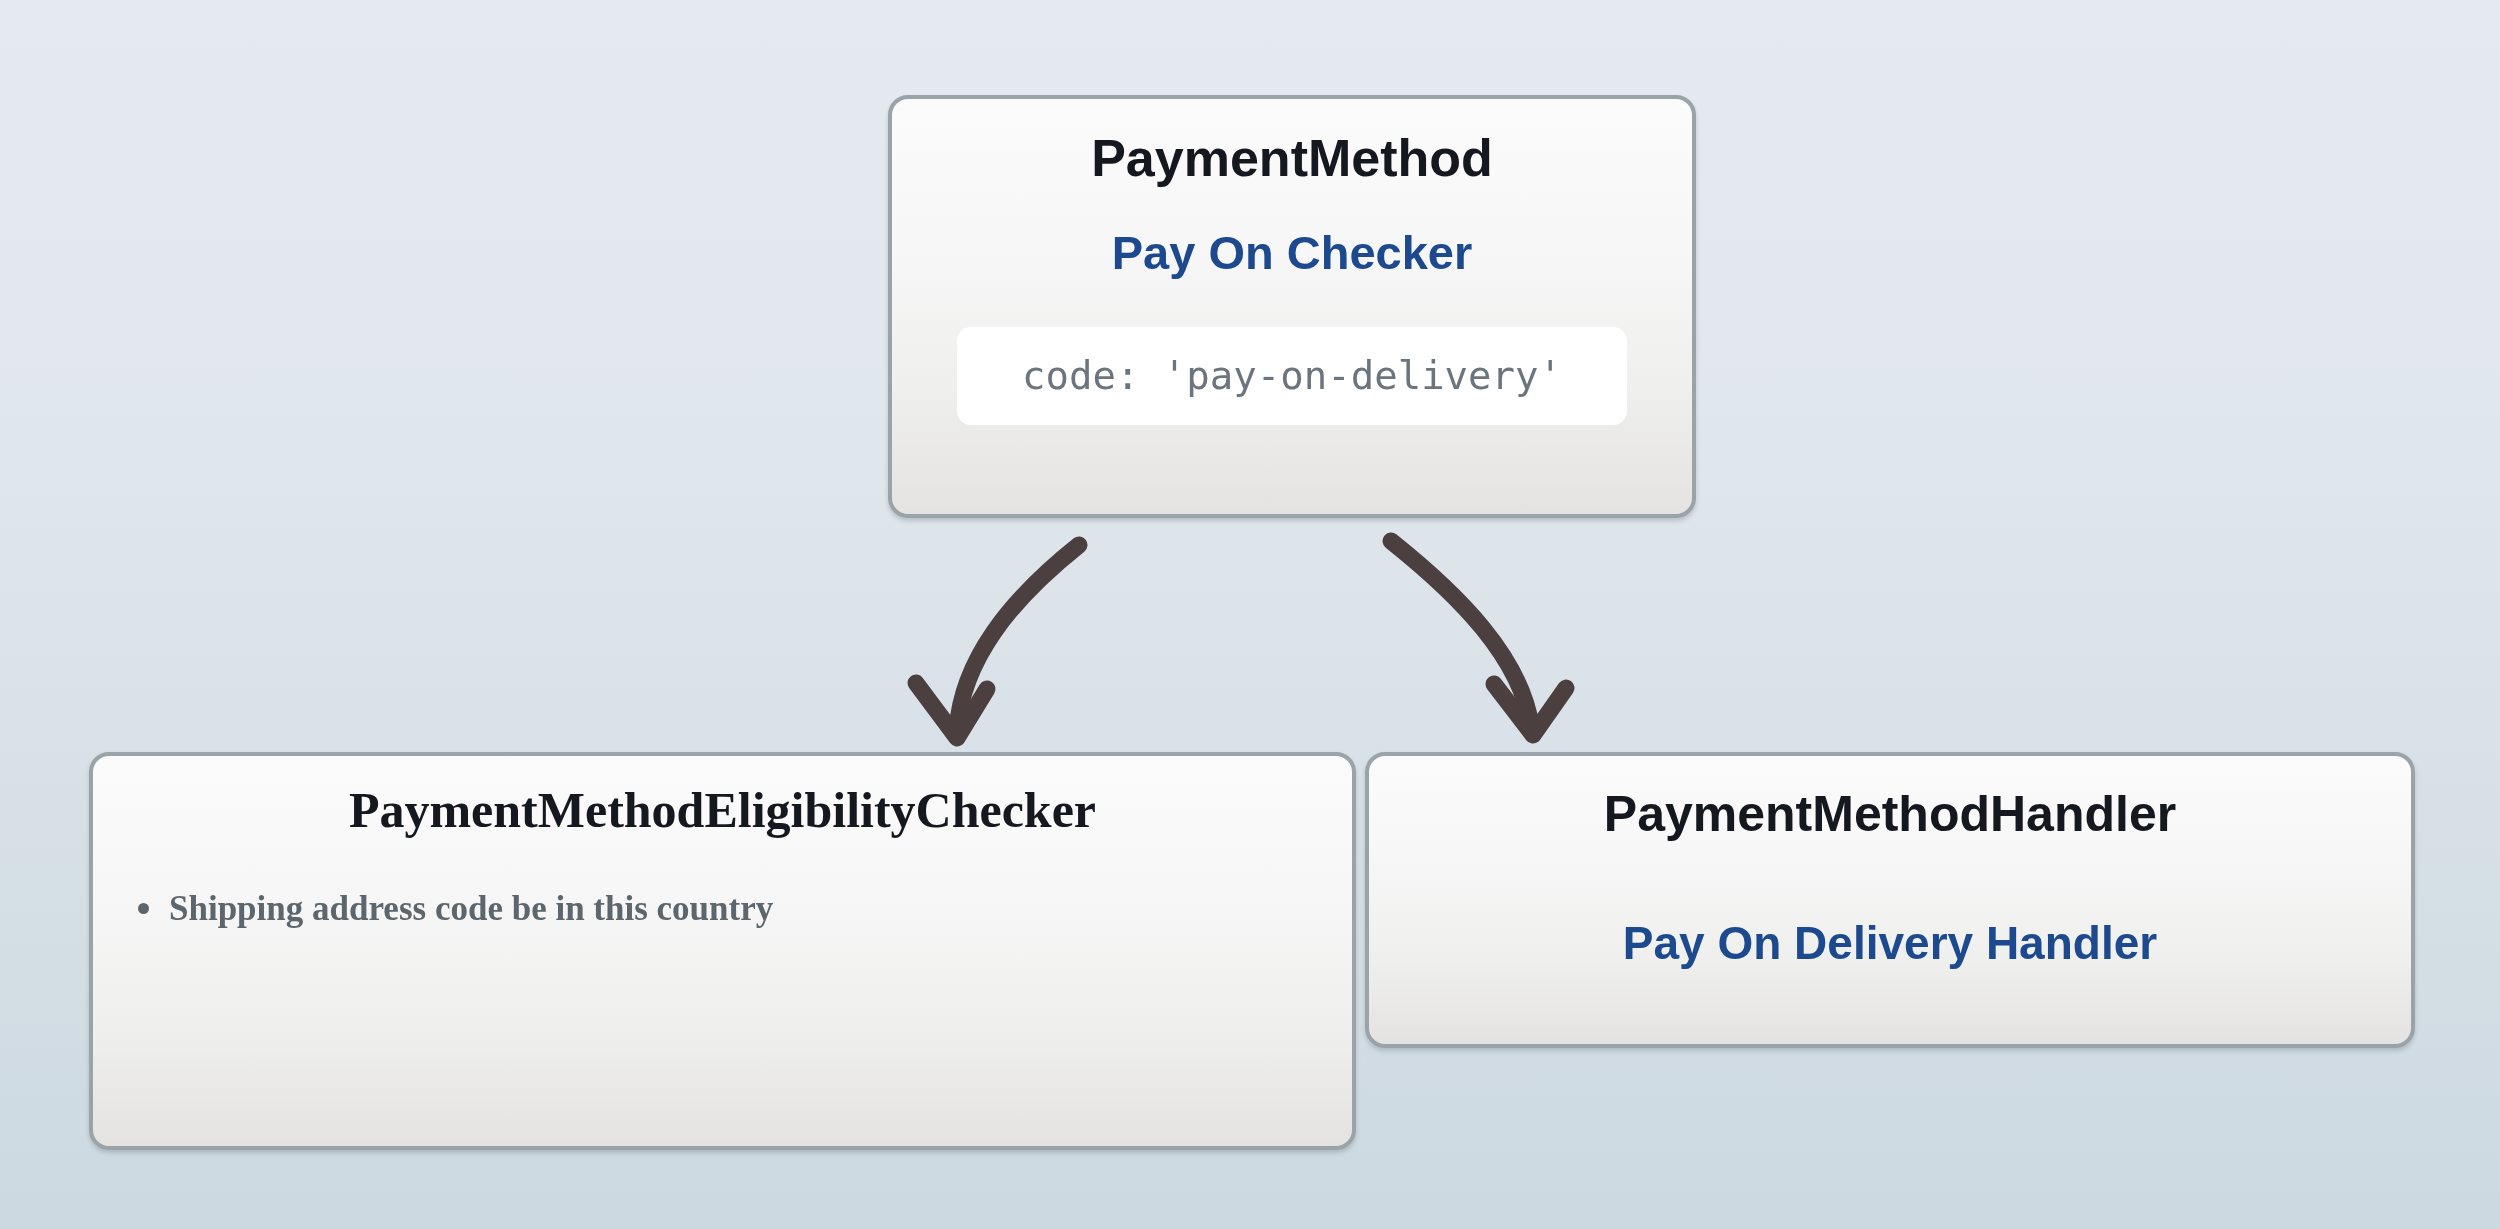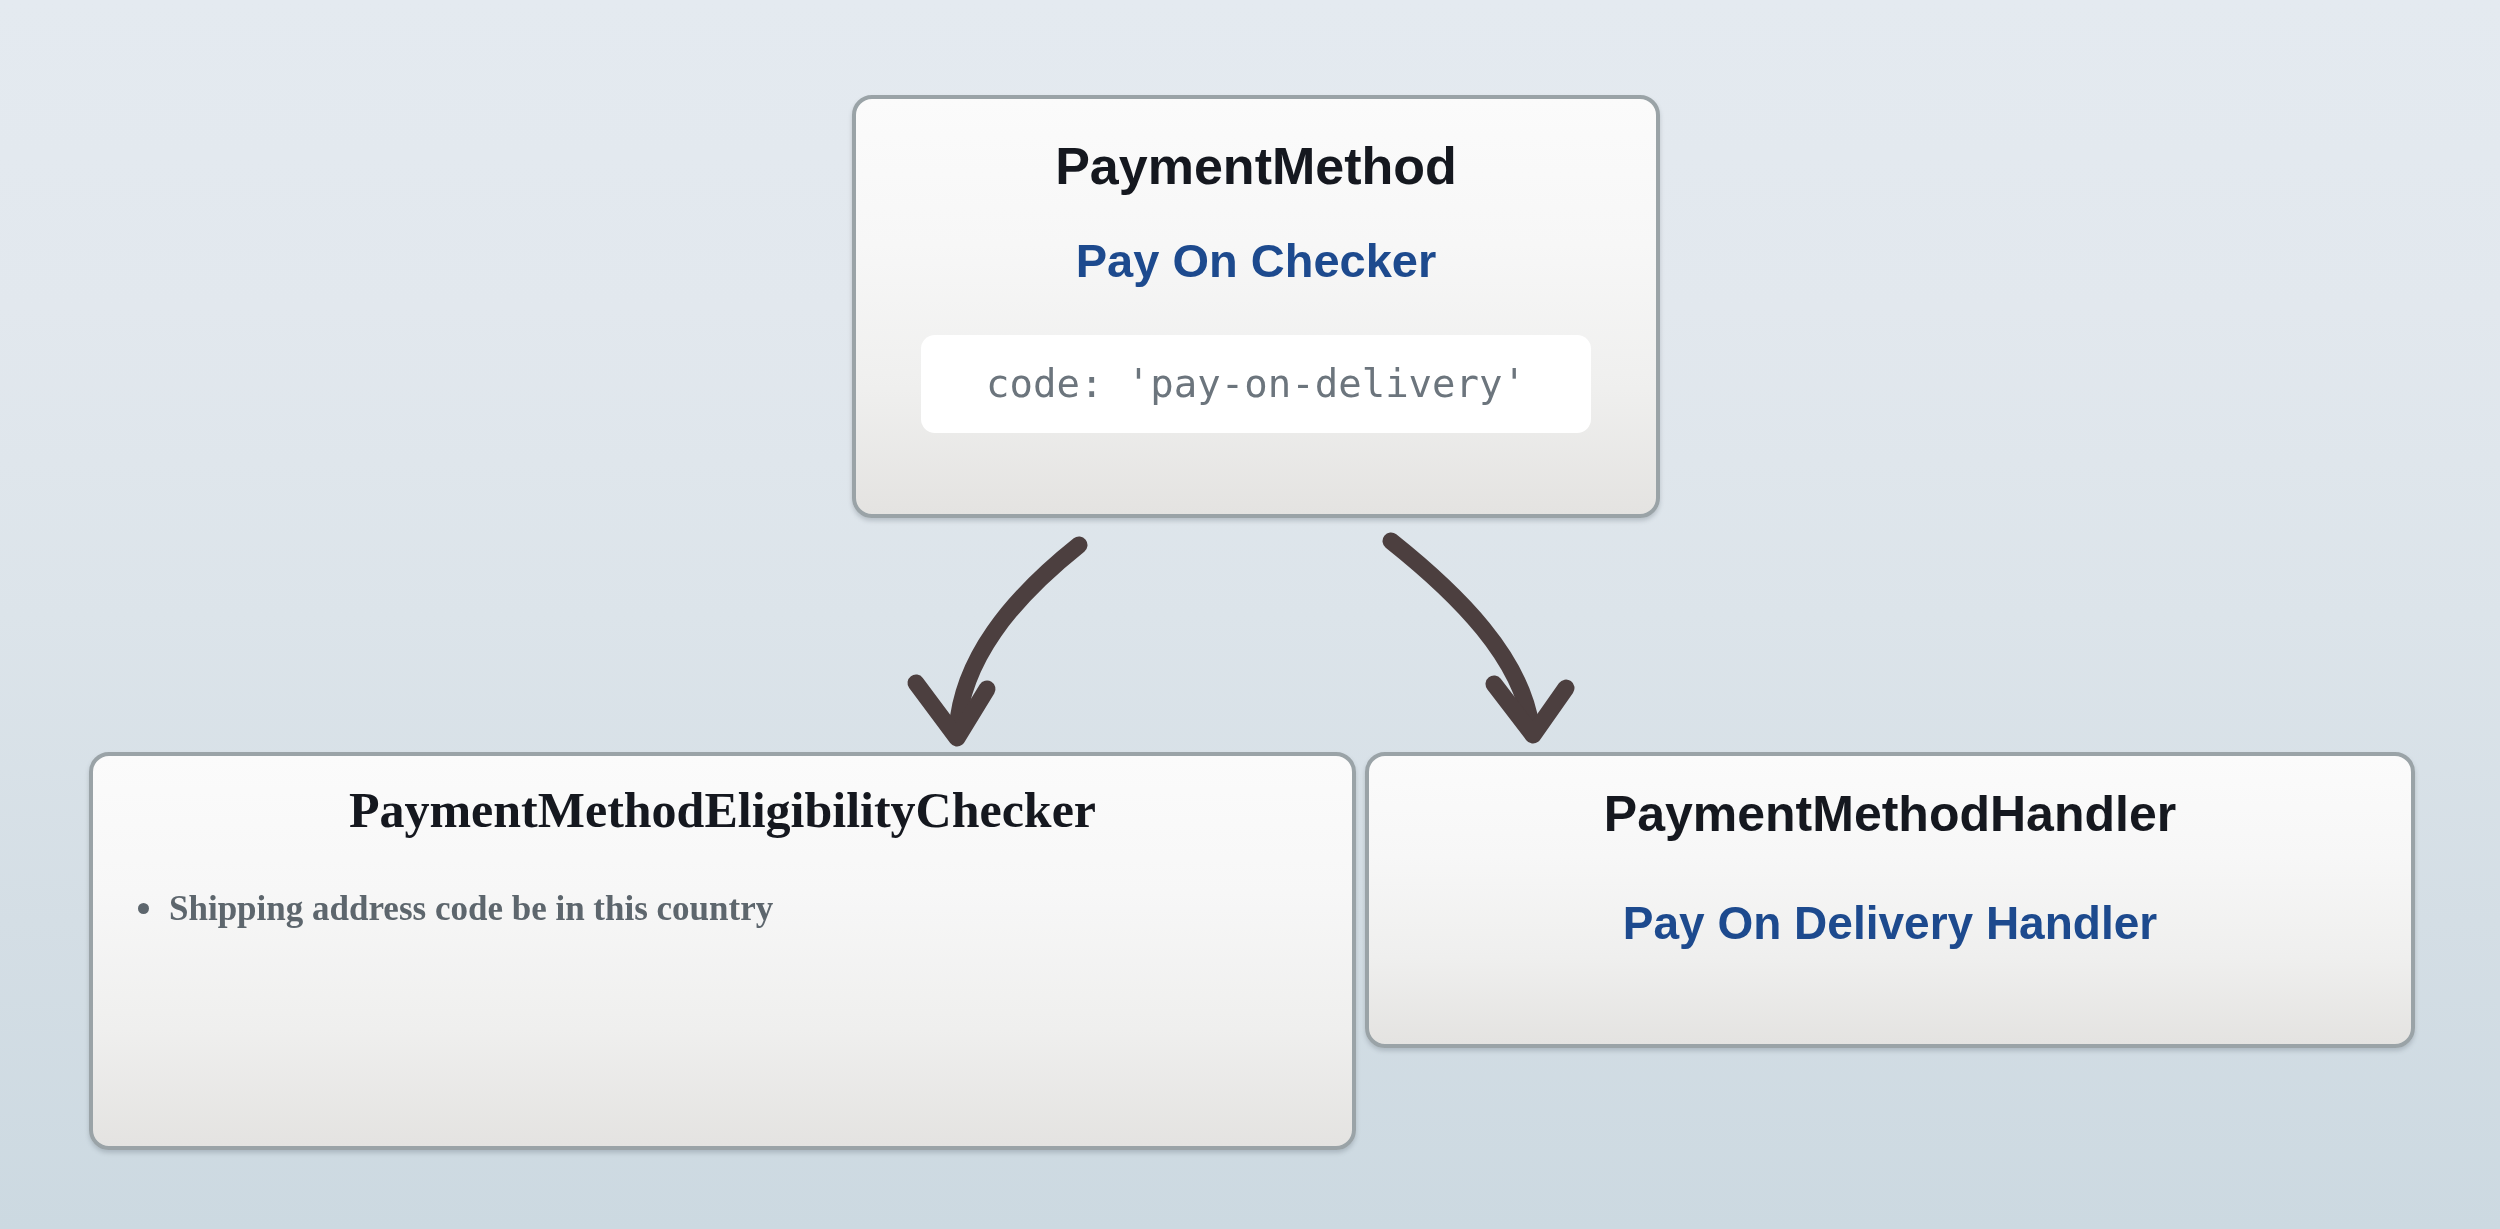--- a/index.html
+++ b/index.html
@@ -98,25 +98,25 @@
     width: 11px;
     height: 11px;
     border-radius: 50%;
     background: #5d666d;
     flex: 0 0 auto;
     margin-right: 20px;
   }
 
   
   #node-payment-method {
-    left: 852px;
+    left: 888px;
     top: 95px;
     width: 808px;
     height: 423px;
-    padding: 8px;
+    padding: 0;
   }
   #node-payment-method .node-title {
     font-size: 52px;
     margin-top: 32px;
   }
   #node-payment-method .node-subtitle {
     font-size: 47px;
     margin-top: 42px;
   }
   #node-payment-method .code-chip {
@@ -149,20 +149,21 @@
   #node-eligibility-checker .bullet-item {
     font-size: 35px;
   }
 
   
   #node-payment-method-handler {
     left: 1365px;
     top: 752px;
     width: 1050px;
     height: 296px;
+    gap: 20px;
   }
   #node-payment-method-handler .node-title {
     font-size: 50px;
     margin-top: 32px;
   }
   #node-payment-method-handler .node-subtitle {
     font-size: 46px;
     margin-top: 58px;
   }
 </style>

